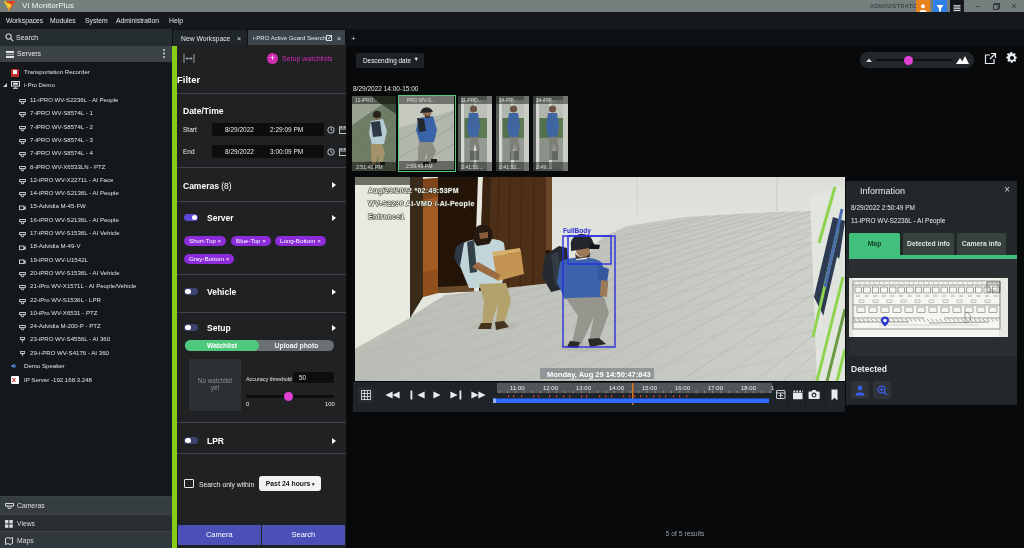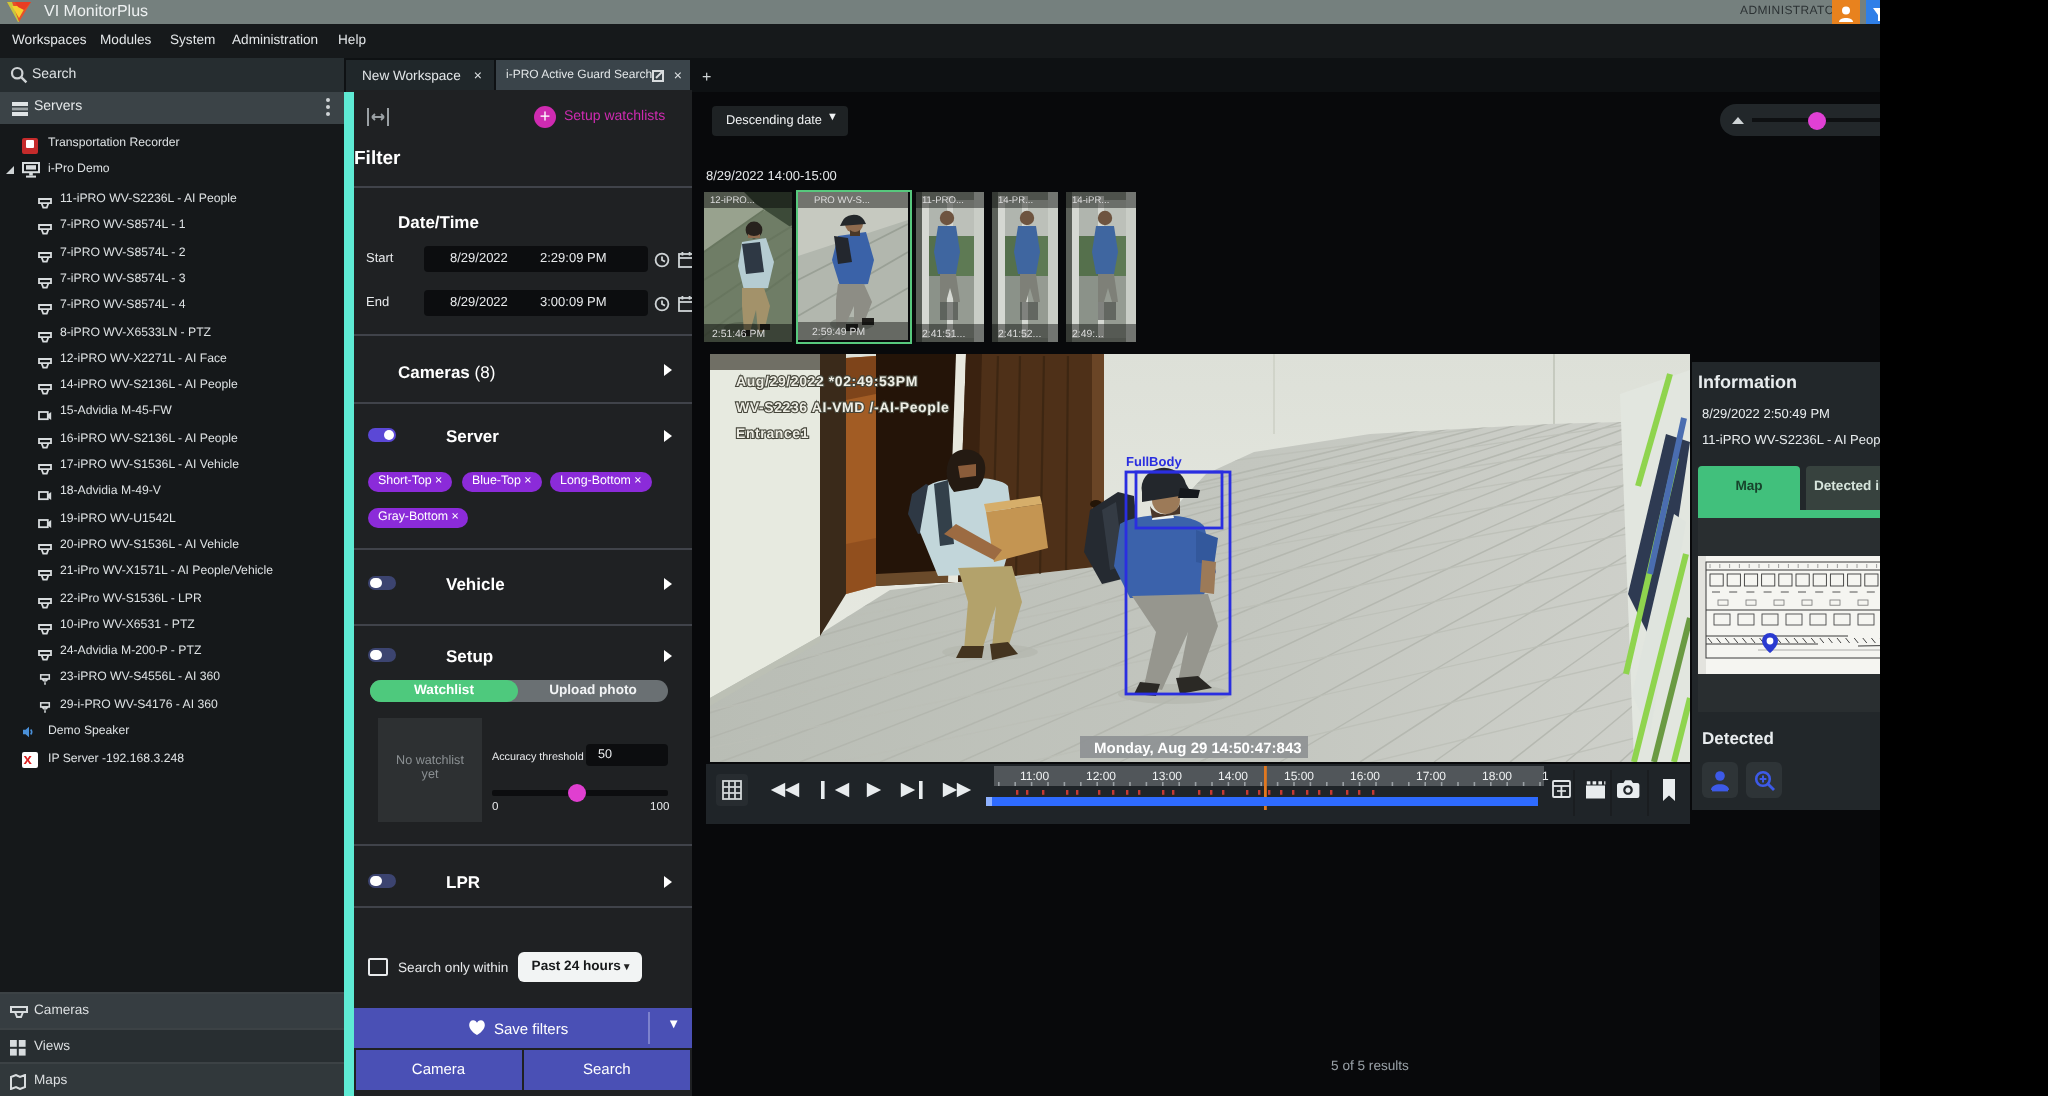--- a/index.html
+++ b/index.html
@@ -1,18 +1,18 @@
 <!DOCTYPE html>
 <html><head>
 <meta charset="utf-8">
 <style>
   * { margin:0; padding:0; box-sizing:border-box; }
   html,body { width:1024px; height:548px; background:#000; overflow:hidden; }
   body { font-family:"Liberation Sans", sans-serif; }
-  #app { position:relative; width:940px; height:548px; background:#5eead4; overflow:hidden; }
+  #app { position:relative; width:1024px; height:548px; background:#84cc16; overflow:hidden; }
 
   
   #titlebar { position:absolute; left:0; top:0; width:1024px; height:12px; background:#75807e; }
   #titlebar .logo { position:absolute; left:3px; top:1px; width:13px; height:10px; }
   #titlebar .appname { position:absolute; left:22px; top:1px; font-size:8px; color:#eef1f2; }
   #titlebar .admin { position:absolute; left:870px; top:2.5px; font-size:6px; color:#2c3234; letter-spacing:0.2px;}
   .tbtn { position:absolute; top:0px; height:12px; width:14px; }
   #btn-user { left:916px; background:#e8821e; }
   #btn-funnel { left:933px; background:#2f7fe8; }
   #btn-burger { left:950px; background:#141719; }
@@ -38,21 +38,21 @@
   .titem { position:absolute; height:12px; color:#dde1e3; font-size:6.1px; white-space:nowrap; }
   .cam-ic { position:absolute; left:19px; width:7px; height:6px; }
   .titem .t { position:absolute; left:30px; top:0px; }
   #side-bottom { position:absolute; left:0; top:450px; width:172px; }
   .brow { position:relative; width:172px; height:17.5px; color:#dcdfe1; font-size:6.8px; border-top:1px solid #3c4245; }
   .brow .t { position:absolute; left:17px; top:5px; }
 
   
   #filter { position:absolute; left:177px; top:45px; width:169px; height:503px; background:#1f2123; color:#e8eaec; }
   .divider { position:absolute; left:0; width:169px; border-top:1px solid #40434a; }
-  .sechead { position:absolute; font-weight:bold; font-size:8.5px; color:#fff;margin-left:16px; }
+  .sechead { position:absolute; font-weight:bold; font-size:8.5px; color:#fff; }
   .arrow-r { position:absolute; right:10px; width:0; height:0; border-left:4px solid #fff; border-top:3.5px solid transparent; border-bottom:3.5px solid transparent; }
   .toggle { position:absolute; left:7px; width:14px; height:7px; border-radius:4px; }
   .toggle .knob { position:absolute; top:0.75px; width:5.5px; height:5.5px; border-radius:50%; background:#fff; }
   .ton { background:#5b48d6; } .ton .knob { right:1px; }
   .toff { background:#3c4470; } .toff .knob { left:1px; }
   .pill { position:absolute; height:10px; background:#8b2bd9; border-radius:5px; color:#fff; font-size:6.2px; line-height:10px; padding:0 5px; }
   .dinput { position:absolute; left:35px; width:112px; height:13px; background:#0c0d0f; border-radius:2px; color:#e8eaec; font-size:6.5px; line-height:13px; }
 
   
   #main { position:absolute; left:346px; top:46px; width:678px; height:502px; background:#08090b; }
@@ -428,28 +428,20 @@
         <span class="knob"></span>
       </div>
     <div class="sechead" style="left:30px;top:391px;">LPR</div>
     <div class="arrow-r" style="top:393px;"></div>
     <div class="divider" style="top:408px;"></div>
 
     <span style="position:absolute;left:7.4px;top:433.8px;width:9.4px;height:9.4px;border:1px solid #e8eaec;border-radius:1px;"></span>
     <span style="position:absolute;left:22px;top:435.5px;font-size:6.8px;">Search only within</span>
     <div style="position:absolute;left:81.8px;top:431.2px;width:62px;height:15px;background:#f2f4f4;border-radius:3px;color:#16181a;font-size:6.8px;font-weight:bold;line-height:15px;"><span style="margin-left:7px;">Past 24 hours</span><span style="position:absolute;right:5px;top:1px;font-size:5px;color:#222;">▼</span></div>
 
-    <div style="position:absolute;left:0;top:458.6px;width:169px;height:20px;background:#4a50b5;color:#fff;">
-      <svg style="position:absolute;left:57px;top:6.5px;" width="9" height="8" viewBox="0 0 10 9">
-          <path d="M5 8.5 C-1.5 4.5 0.5 0.2 2.8 0.2 C4 0.2 4.7 1 5 1.6 C5.3 1 6 0.2 7.2 0.2 C9.5 0.2 11.5 4.5 5 8.5 Z" fill="#fff"></path>
-        </svg>
-        <span style="position:absolute;left:70px;top:6px;font-size:7.5px;">Save filters</span>
-      <span style="position:absolute;left:146.7px;top:2px;height:16px;border-left:1px solid #7d82cd;"></span>
-      <span style="position:absolute;right:6px;top:5px;font-size:6.5px;">▼</span>
-    </div>
     <div style="position:absolute;left:1px;top:479.6px;width:82.5px;height:20.6px;background:#4a50b5;color:#fff;text-align:center;font-size:7.5px;line-height:20.6px;">Camera</div>
     <div style="position:absolute;left:84.8px;top:479.6px;width:83.2px;height:20.6px;background:#4a50b5;color:#fff;text-align:center;font-size:7.5px;line-height:20.6px;">Search</div>
   </div>
 
   <div id="main">
 
     <div style="position:absolute;left:10px;top:7px;width:68px;height:15px;background:#1e2224;border-radius:2px;color:#f0f2f3;font-size:6.4px;line-height:15px;"><span style="margin-left:7px;">Descending date</span><span style="position:absolute;right:5px;top:-1px;font-size:5.5px;">▼</span></div>
 
     <div style="position:absolute;left:514px;top:6px;width:114px;height:16px;background:#22272a;border-radius:8px;">
       <svg style="position:absolute;left:5px;top:5px;" width="9" height="6" viewBox="0 0 9 6">
@@ -840,21 +832,21 @@
             <line x1="425.5" y1="13.5" x2="430" y2="13.5" stroke-width="0.8"></line>
 </g>
 <path d="M440 10.8 h9.5 v6.5 h-9.5 z M440.4 8.6 h1.8 v1.6 h-1.8 z M443.3 8.6 h1.8 v1.6 h-1.8 z M446.2 8.6 h1.8 v1.6 h-1.8 z M449.1 8.6 h0.6 v1.6 h-0.6 z" fill="#e8ecee"></path>
 <path fill-rule="evenodd" d="M456.5 9.5 h2.2 l0.9 -1.4 h3 l0.9 1.4 h2.2 a1 1 0 0 1 1 1 v5.5 a1 1 0 0 1 -1 1 h-9.2 a1 1 0 0 1 -1 -1 v-5.5 a1 1 0 0 1 1 -1 z M461 10.6 a2.4 2.4 0 1 0 0.01 0 z M461 11.8 a1.3 1.3 0 1 1 -0.01 0 z" fill="#e8ecee"></path>
 <path d="M478.5 7.5 h6 v11 l-3 -2.7 -3 2.7 z" fill="#e8ecee"></path>
         </svg></div>
     <div style="position:absolute;left:0px;top:484px;width:678px;text-align:center;font-size:6.8px;color:#9aa2a8;">5 of 5 results</div>
   </div>
 
   <div id="info">
-    <div style="position:absolute;left:3px;top:5px;font-weight:bold;font-size:9px;">Information</div>
+    <div style="position:absolute;left:14px;top:5px;font-weight:normal;font-size:9px;">Information</div>
     <div style="position:absolute;right:7px;top:3px;font-size:10px;color:#cfd4d6;">×</div>
     <div style="position:absolute;left:5px;top:23px;font-size:6.5px;">8/29/2022 2:50:49 PM</div>
     <div style="position:absolute;left:5px;top:36px;font-size:6.5px;">11-iPRO WV-S2236L - AI People</div>
     <div style="position:absolute;left:3px;top:52px;width:51px;height:22px;background:#41c07c;color:#17432c;font-weight:bold;font-size:6.8px;text-align:center;line-height:22px;border-radius:2px 2px 0 0;">Map</div>
     <div style="position:absolute;left:57px;top:52px;width:51px;height:22px;background:#37423e;color:#d7e5dc;font-weight:bold;font-size:6.8px;text-align:center;line-height:22px;border-radius:2px 2px 0 0;">Detected info</div>
     <div style="position:absolute;left:111px;top:52px;width:49px;height:22px;background:#37423e;color:#d7e5dc;font-weight:bold;font-size:6.8px;text-align:center;line-height:22px;border-radius:2px 2px 0 0;">Camera info</div>
     <div style="position:absolute;left:3px;top:74px;width:168px;height:4px;background:#41c07c;"></div>
     <div style="position:absolute;left:3px;top:78px;width:168px;height:97px;background:#292e30;"></div>
     <div id="mapbox" style="position:absolute;left:3px;top:97px;width:159px;height:59px;background:#f6f6f3;"><svg width="159" height="59" viewBox="0 0 159 59">
   <rect width="159" height="59" fill="#f5f5f1"></rect>

